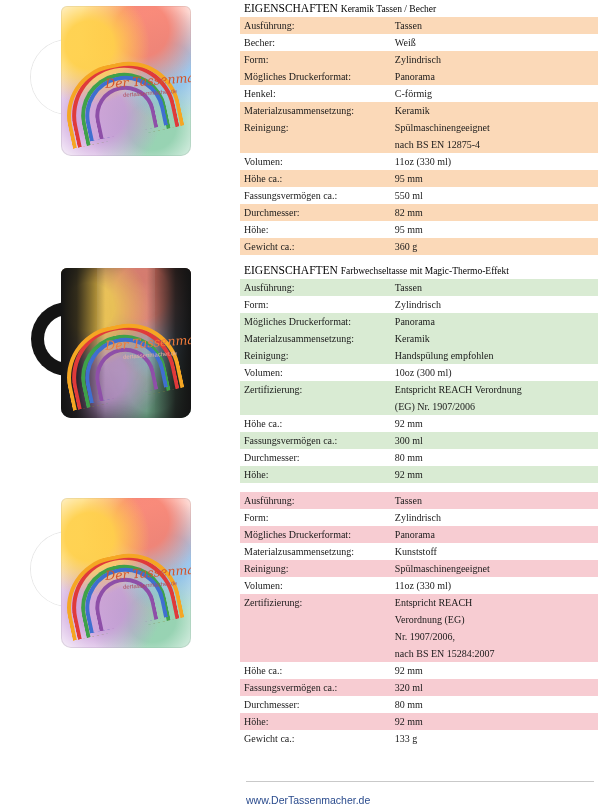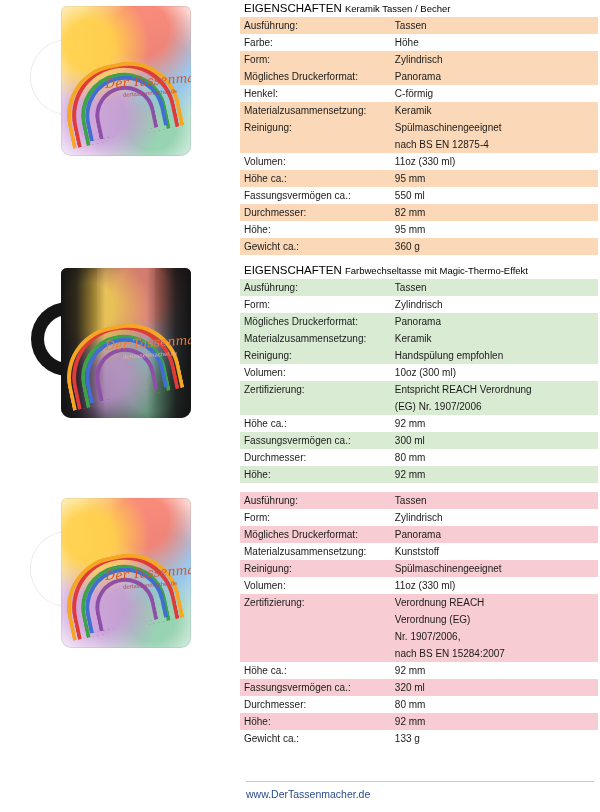--- a/index.html
+++ b/index.html
@@ -29,20 +29,21 @@
     flex: 0 0 240px;
     display: flex;
     align-items: flex-start;
     justify-content: center;
     padding-top: 6px;
   }
   .spec-col {
     width: 360px;
     flex: 0 0 360px;
     padding-right: 2px;
+    font-family: Liberation Serif, serif;
   }
 
   .spec-title {
     font-size: 11.5px;
     color: #000;
     padding: 2px 4px 3px 4px;
     white-space: nowrap;
   }
   .spec-title .title-strong { font-size: 11.5px; }
   .spec-title .title-rest { font-size: 9.5px; }
@@ -183,21 +184,21 @@
     color: #b24a58;
     white-space: nowrap;
     transform: rotate(-4deg);
   }
   .mug.dark .brand { color: #f07a3a; }
   .mug.dark .brand-sub { color: #e8b0a0; }
 
   .footer {
     position: absolute;
     left: 246px;
-    bottom: 12px;
+    bottom: 6px;
     font-size: 10.5px;
     color: #2a4b8d;
   }
   .sep {
     position: absolute;
     left: 246px;
     width: 348px;
     height: 1px;
     background: #c9c9c9;
   }
@@ -225,22 +226,22 @@
         <span class="title-strong">EIGENSCHAFTEN</span>
         <span class="title-rest">Keramik Tassen / Becher</span>
       </div>
       <table class="spec">
         <tbody>
           <tr class="row-alt">
               <td class="k">Ausführung:</td>
               <td class="v">Tassen</td>
             </tr>
           <tr>
-              <td class="k">Farbe:</td>
-              <td class="v">Höhe</td>
+              <td class="k">Becher:</td>
+              <td class="v">Weiß</td>
             </tr>
           <tr class="row-alt">
               <td class="k">Form:</td>
               <td class="v">Zylindrisch</td>
             </tr>
           <tr class="row-alt">
               <td class="k">Mögliches Druckerformat:</td>
               <td class="v">Panorama</td>
             </tr>
           <tr>
@@ -398,21 +399,21 @@
           <tr class="row-alt">
               <td class="k">Reinigung:</td>
               <td class="v">Spülmaschinengeeignet</td>
             </tr>
           <tr>
               <td class="k">Volumen:</td>
               <td class="v">11oz (330 ml)</td>
             </tr>
           <tr class="row-alt">
               <td class="k">Zertifizierung:</td>
-              <td class="v">Verordnung REACH</td>
+              <td class="v">Entspricht REACH</td>
             </tr>
           <tr class="row-alt">
               <td class="k"></td>
               <td class="v">Verordnung (EG)</td>
             </tr>
           <tr class="row-alt">
               <td class="k"></td>
               <td class="v">Nr. 1907/2006,</td>
             </tr>
           <tr class="row-alt">

